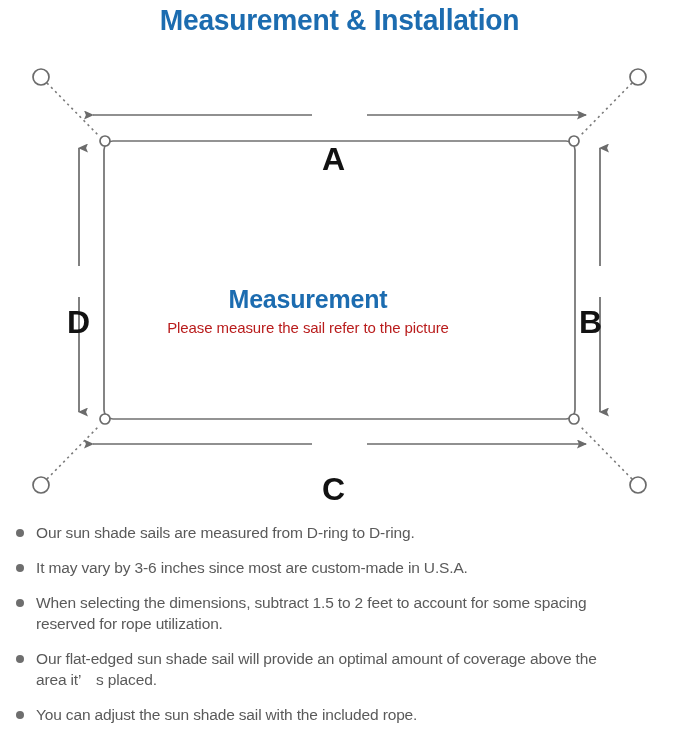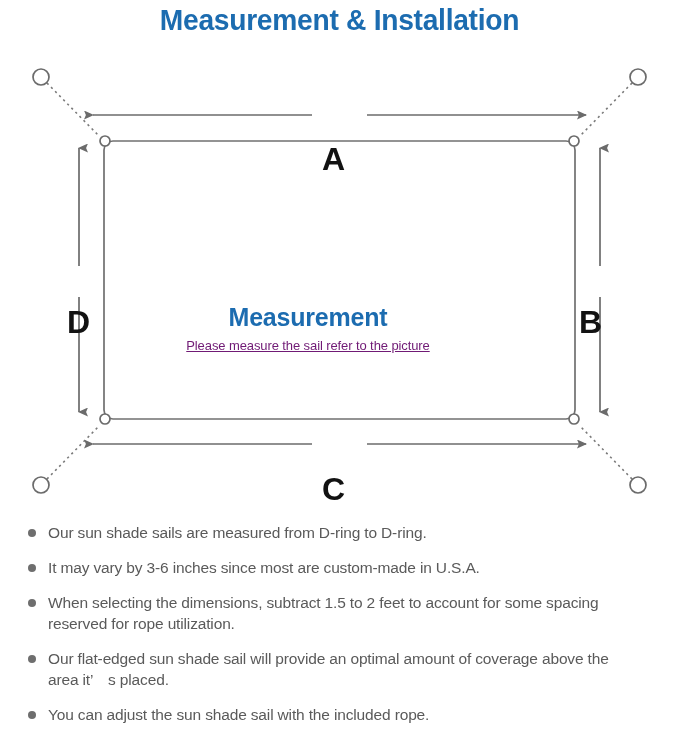--- a/index.html
+++ b/index.html
@@ -54,42 +54,40 @@
   #label-B { left: 579px; top: 258px; }
   #label-C { left: 322px; top: 425px; }
   #label-D { left: 67px;  top: 258px; }
 
   #center-block {
     position: absolute;
     left: 0;
     top: 236px;
     width: 616px;
     text-align: center;
-    margin-top: 18px;
   }
   #center-title {
     font-size: 25px;
     font-weight: bold;
     color: #1c6cb0;
     line-height: 30px;
     letter-spacing: -0.2px;
   }
   #center-sub {
-    font-size: 13px;
+    font-size: 15px;
     font-weight: normal;
-    color: #701a75;
+    color: #b91c1c;
     line-height: 22px;
     margin-top: 3px;
     letter-spacing: -0.1px;
-    text-decoration: underline;
   }
 
   #notes {
     position: absolute;
-    left: 16px;
+    left: 4px;
     top: 522px;
     width: 620px;
   }
   .note-item {
     position: relative;
     padding-left: 32px;
     padding-right: 6px;
     margin-bottom: 14px;
     color: #5a5a5a;
     font-size: 15.5px;

